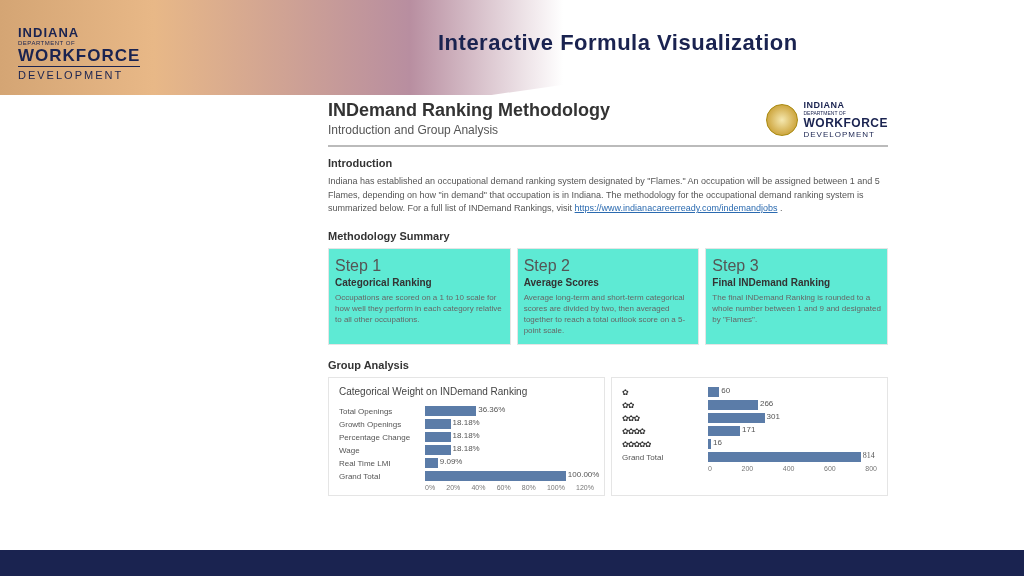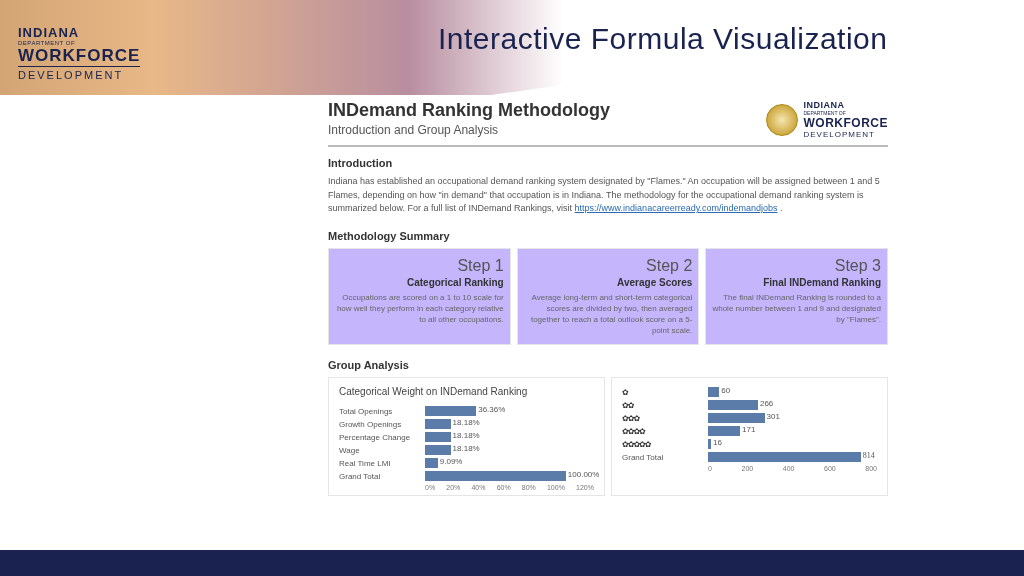--- a/index.html
+++ b/index.html
@@ -17,22 +17,22 @@
   }
   .logo-top {
     position: absolute; top: 25px; left: 18px;
     color: #1a2350;
   }
   .logo-top .l1 { font-size: 13px; font-weight: bold; letter-spacing: 1px; }
   .logo-top .l2 { font-size: 6px; letter-spacing: 0.5px; }
   .logo-top .l3 { font-size: 17px; font-weight: bold; letter-spacing: 1px; }
   .logo-top .l4 { font-size: 11px; letter-spacing: 2px; border-top: 1px solid #1a2350; padding-top: 2px; }
   .page-title {
-    position: absolute; top: 22px; left: 438px;
-    font-size: 30px; font-weight: normal; color: #1a2350;
+    position: absolute; top: 30px; left: 438px;
+    font-size: 22px; font-weight: bold; color: #1a2350;
     letter-spacing: 0.5px;
   }
   .content {
     position: absolute; top: 100px; left: 328px; width: 560px;
   }
   .doc-header { display: flex; justify-content: space-between; align-items: flex-start; margin-bottom: 6px; }
   .doc-title-block .t1 { font-size: 18px; font-weight: bold; color: #333; }
   .doc-title-block .t2 { font-size: 12px; color: #555; margin-top: 2px; }
   .logo-right { display: flex; align-items: center; gap: 6px; }
   .seal {
@@ -44,22 +44,22 @@
   .logo-right-text .r1 { font-size: 9px; font-weight: bold; letter-spacing: 0.5px; }
   .logo-right-text .r2 { font-size: 5px; }
   .logo-right-text .r3 { font-size: 12px; font-weight: bold; letter-spacing: 0.5px; }
   .logo-right-text .r4 { font-size: 8px; letter-spacing: 1px; }
   hr.rule { border: none; border-top: 2px solid #bbb; margin: 6px 0 10px; }
   .section-heading { font-size: 11px; font-weight: bold; color: #333; margin-bottom: 6px; }
   .intro-text { font-size: 9px; color: #555; line-height: 1.5; margin-bottom: 14px; }
   .intro-text a { color: #2a6ab0; text-decoration: underline; }
   .steps { display: flex; gap: 6px; margin-bottom: 14px; }
   .step-card {
-    flex: 1; border: 1px solid #e5e5e5; padding: 8px 6px; text-align: right;
-    background: #c4b5fd;
+    flex: 1; border: 1px solid #e5e5e5; padding: 8px 6px; text-align: left;
+    background: #5eead4;
   }
   .step-card .sn { font-size: 16px; color: #555; margin-bottom: 2px; }
   .step-card .st { font-size: 10px; font-weight: bold; color: #333; margin-bottom: 4px; }
   .step-card .sd { font-size: 8px; color: #666; line-height: 1.4; }
   .charts { display: flex; gap: 6px; }
   .chart-box { flex: 1; border: 1px solid #e5e5e5; padding: 8px 10px 4px; }
   .chart-title { font-size: 10px; color: #444; margin-bottom: 8px; }
   .bar-row { display: flex; align-items: center; height: 12px; margin-bottom: 1px; }
   .bar-label { width: 86px; font-size: 8px; color: #555; padding-right: 4px; }
   .bar-area { flex: 1; position: relative; height: 10px; }

